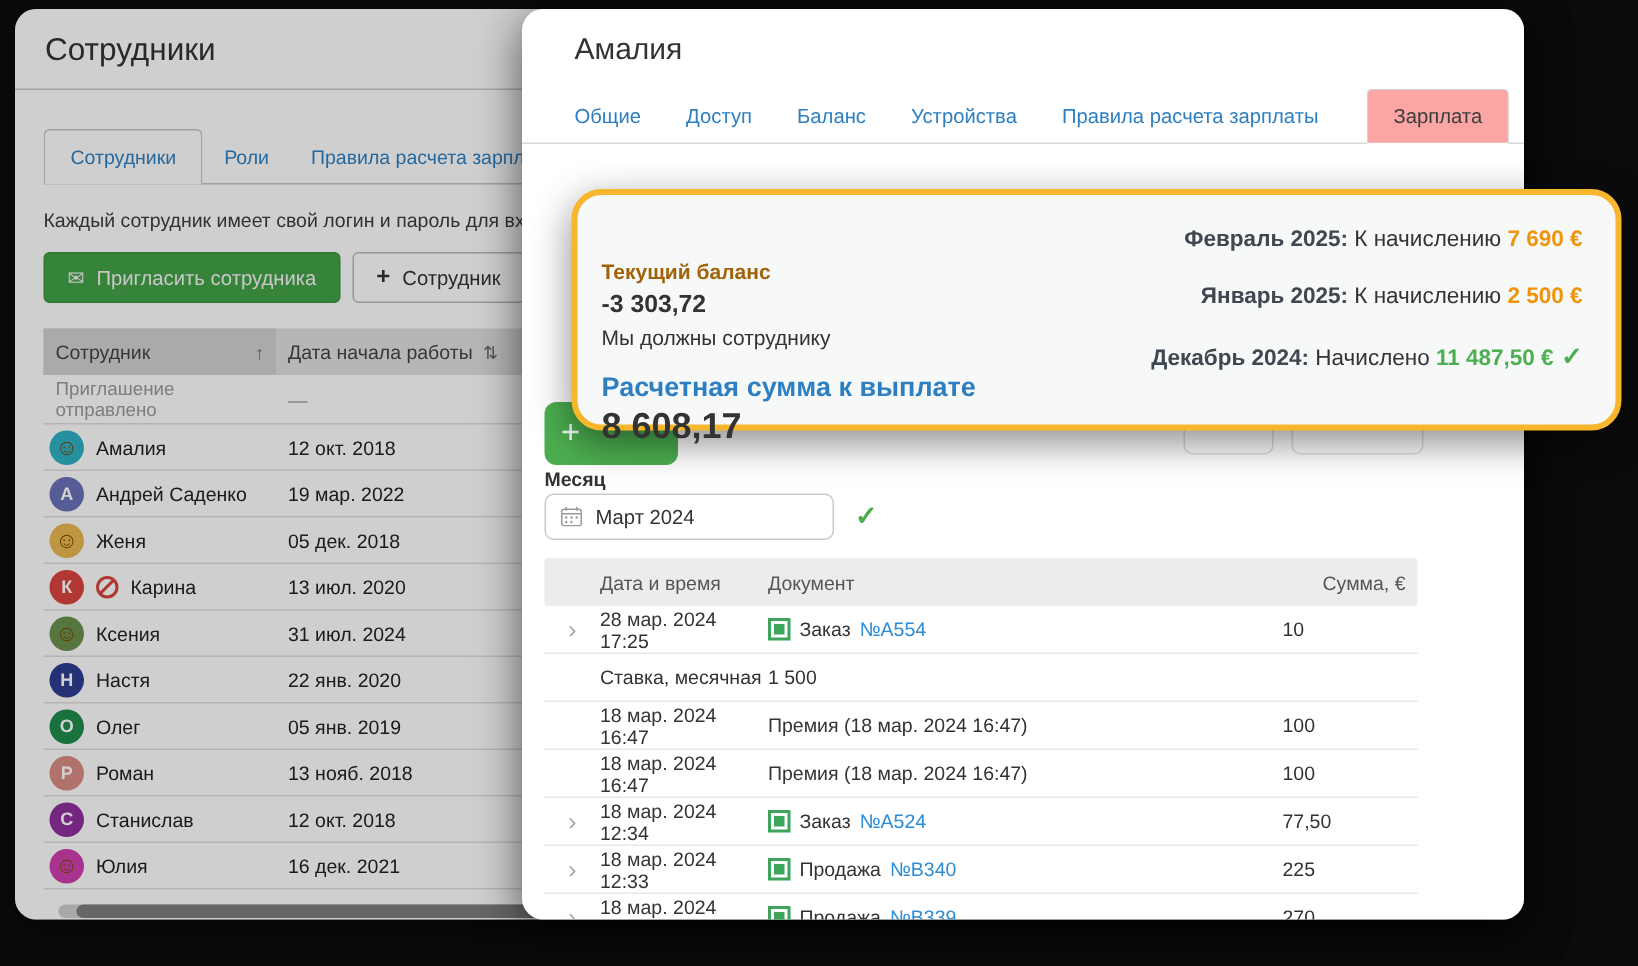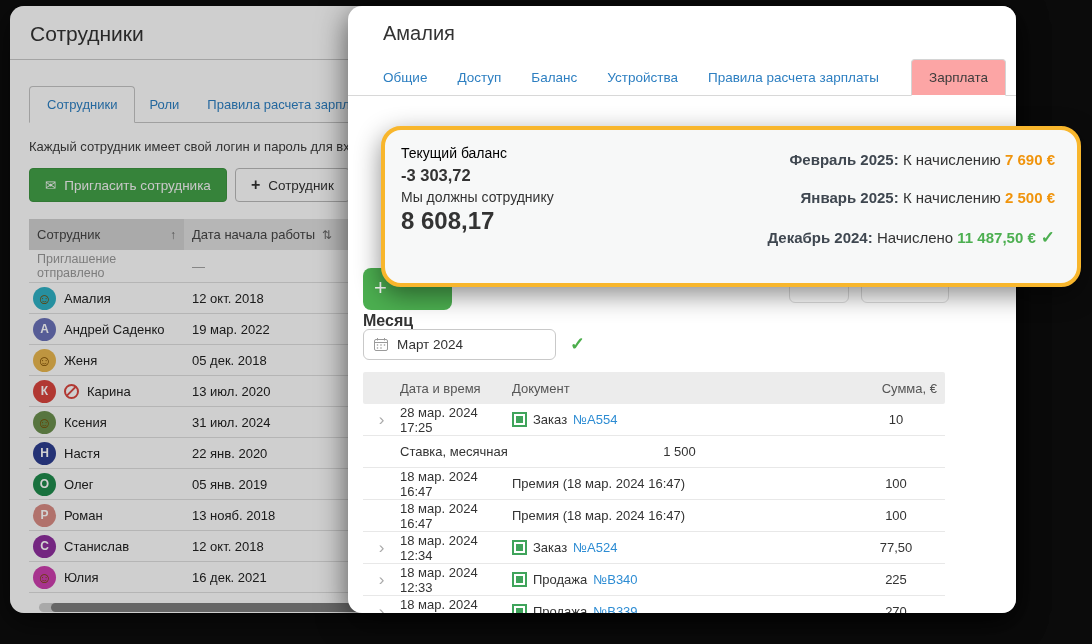--- a/index.html
+++ b/index.html
@@ -39,39 +39,39 @@
   
   .modal{left:348px;top:6px;width:668px;height:607px;z-index:10;background:#fff;overflow:hidden;}
   .modal h2{margin:0;padding:16px 0 0 35px;font-size:20px;font-weight:400;color:#333;}
   .tabs2{display:flex;align-items:flex-end;margin-top:14px;padding-left:35px;border-bottom:1px solid #d8d8d8;}
   .tab2{font-size:13.5px;color:#2d7fc1;padding:10px 0;margin-right:30px;cursor:pointer;white-space:nowrap;}
   .tab2.active{border:1px solid #d4d4d4;border-bottom:1px solid #fff;margin:0 0 -1px 2px;border-radius:4px 4px 0 0;padding:10px 17px;background:#fca5a5;color:#3c3c3c;}
   .accrue-btn{position:absolute;left:15px;top:262px;width:89px;height:42px;border:none;border-radius:8px;background:#4caf50;color:#fff;font-size:22px;text-align:left;padding:0 0 2px 11px;cursor:pointer;z-index:1;}
   .peek{position:absolute;top:261px;height:36px;border:1px solid #ddd;border-radius:6px;background:#fff;cursor:pointer;z-index:1;}
   .peek.p1{left:441px;width:60px;}
   .peek.p2{left:513px;width:88px;}
-  .month-label{position:absolute;left:15px;top:306px;font-size:16px;font-weight:700;color:#333;}
+  .month-label{position:absolute;left:15px;top:306px;font-size:13px;font-weight:700;color:#333;}
   .month-input{position:absolute;left:15px;top:323px;width:193px;height:31px;box-sizing:border-box;border:1px solid #c9c9c9;border-radius:6px;background:#fff;display:flex;align-items:center;gap:9px;padding:0 10px;font-size:13.5px;color:#333;cursor:pointer;}
   .month-check{position:absolute;left:222px;top:327px;color:#4cae4c;font-size:18px;font-weight:700;}
   .ttable{position:absolute;left:15px;top:366px;width:582px;font-size:13px;}
   .thead{display:grid;grid-template-columns:37px 112px 1fr 90px;height:32px;align-items:center;background:#ececec;color:#555;border-radius:2px;}
   .thead .h-amount{text-align:right;padding-right:8px;}
   .trow{display:grid;grid-template-columns:37px 112px 1fr 90px;height:31px;align-items:center;border-bottom:1px solid #e8e8e8;color:#333;cursor:pointer;}
   .chev{color:#aaa;font-size:17px;text-align:center;line-height:1;cursor:pointer;}
   .doc-cell{display:flex;align-items:center;gap:6px;text-align:right;}
   .doc-ico{width:11px;height:11px;border:2px solid #3fa45b;display:inline-flex;align-items:center;justify-content:center;}
   .doc-ico::after{content:"";width:7px;height:7px;background:#3fa45b;}
   .doc-link{color:#2d8cd3;cursor:pointer;}
-  .amount{text-align:center;padding-right:8px;}
+  .amount{text-align:left;padding-right:8px;}
   
   .callout{position:absolute;left:381px;top:126px;width:700px;height:161px;box-sizing:border-box;
     border:4px solid #f8b62c;border-radius:20px;background:#f7f8f8;z-index:30;display:flex;
     box-shadow:0 8px 26px rgba(0,0,0,.45);}
   .co-left{padding:15px 0 0 16px;width:300px;}
-  .bal-label{font-size:14px;font-weight:400;color:#000000;}
+  .bal-label{font-size:14px;font-weight:700;color:#a16207;margin-top:28px;}
   .bal-value{font-size:16.5px;font-weight:700;color:#333;margin-top:5px;}
   .bal-note{font-size:14px;color:#333;margin-top:4px;}
   .pay-label{font-size:18px;font-weight:700;color:#2d7fc1;margin-top:15px;}
   .pay-value{font-size:24px;font-weight:700;color:#333;margin-top:2px;}
   .co-right{flex:1;display:flex;flex-direction:column;align-items:flex-end;gap:21px;padding:21px 22px 0 0;font-size:15px;}
   .acc-line{white-space:nowrap;color:#333;}
   .acc-period{font-weight:700;color:#3f4750;}
   .acc-amount{font-weight:700;}
   .acc-amount.pending{color:#f0940c;}
   .acc-amount.done{color:#4caf50;}
@@ -319,20 +319,21 @@
           </div>
         </div>
     </div>
   </section>
 
   <aside class="callout">
     <div class="co-left">
       <div class="bal-label">Текущий баланс</div>
       <div class="bal-value">-3 303,72</div>
       <div class="bal-note">Мы должны сотруднику</div>
+      <div class="pay-label">Расчетная сумма к выплате</div>
       <div class="pay-value">8 608,17</div>
     </div>
     <div class="co-right" id="accrual-lines">
         <div class="acc-line"><span class="acc-period">Февраль 2025: </span><span>К начислению </span><span class="acc-amount pending">7 690 €</span></div>
         <div class="acc-line"><span class="acc-period">Январь 2025: </span><span>К начислению </span><span class="acc-amount pending">2 500 €</span></div>
         <div class="acc-line"><span class="acc-period">Декабрь 2024: </span><span>Начислено </span><span class="acc-amount done">11 487,50 €</span><span class="acc-check">✓</span></div>
       </div>
   </aside>
 
 </div>

